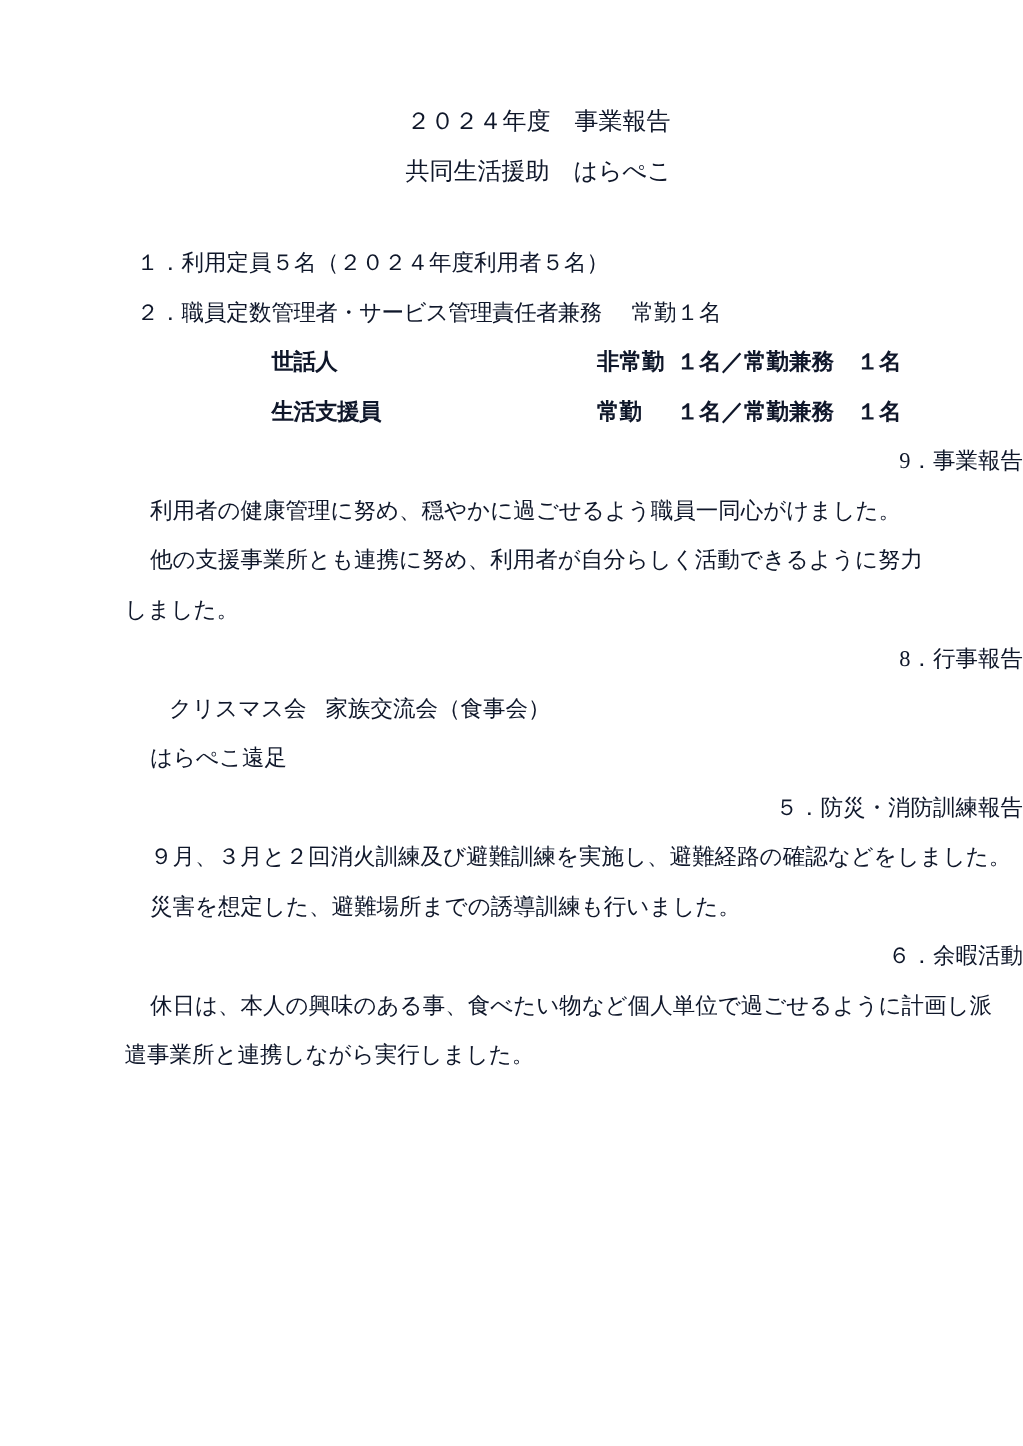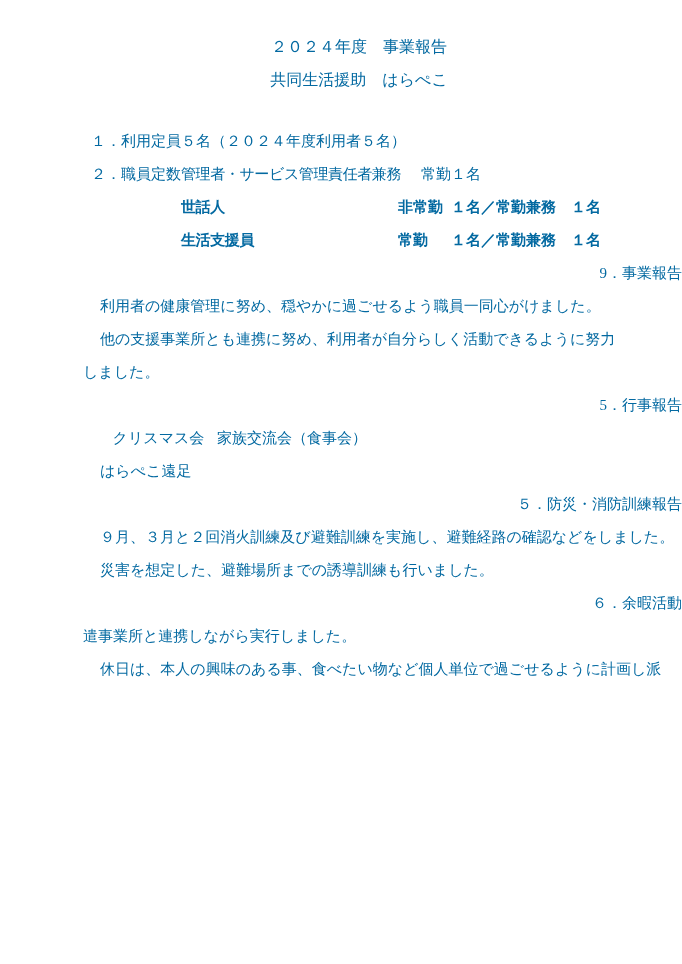--- a/index.html
+++ b/index.html
@@ -6,24 +6,24 @@
     margin: 0;
     padding: 0;
     background: #ffffff;
   }
   .page {
     position: relative;
     width: 682px;
     height: 964px;
     background: #ffffff;
     box-sizing: border-box;
-    padding-top: 30px;
+    padding-top: 65px;
     font-family: "Liberation Serif", "DejaVu Serif", serif;
     font-size: 15px;
-    color: #0369a1;
+    color: #0f172a;
     overflow: hidden;
   }
   .line {
     height: 33px;
     line-height: 33px;
     white-space: nowrap;
   }
   .blank {
     height: 29px;
   }
@@ -85,28 +85,28 @@
     <span class="c-role">生活支援員</span>
     <span class="c-emp">常勤</span>
     <span class="c-count">１名／常勤兼務　１名</span>
   </div>
 
   <div class="line head">9．事業報告</div>
   <div class="line para">利用者の健康管理に努め、穏やかに過ごせるよう職員一同心がけました。</div>
   <div class="line para">他の支援事業所とも連携に努め、利用者が自分らしく活動できるように努力</div>
   <div class="line cont">しました。</div>
 
-  <div class="line head">5．行事報告</div>
+  <div class="line head">8．行事報告</div>
   <div class="line events">
     <span class="c-ev1">クリスマス会</span>
     <span>家族交流会（食事会）</span>
   </div>
   <div class="line para">はらぺこ遠足</div>
 
   <div class="line head">５．防災・消防訓練報告</div>
   <div class="line para">９月、３月と２回消火訓練及び避難訓練を実施し、避難経路の確認などをしました。</div>
   <div class="line para">災害を想定した、避難場所までの誘導訓練も行いました。</div>
 
   <div class="line head">６．余暇活動</div>
+  <div class="line para">休日は、本人の興味のある事、食べたい物など個人単位で過ごせるように計画し派</div>
   <div class="line cont">遣事業所と連携しながら実行しました。</div>
-  <div class="line para">休日は、本人の興味のある事、食べたい物など個人単位で過ごせるように計画し派</div>
 
 </div>
 
 </body></html>

